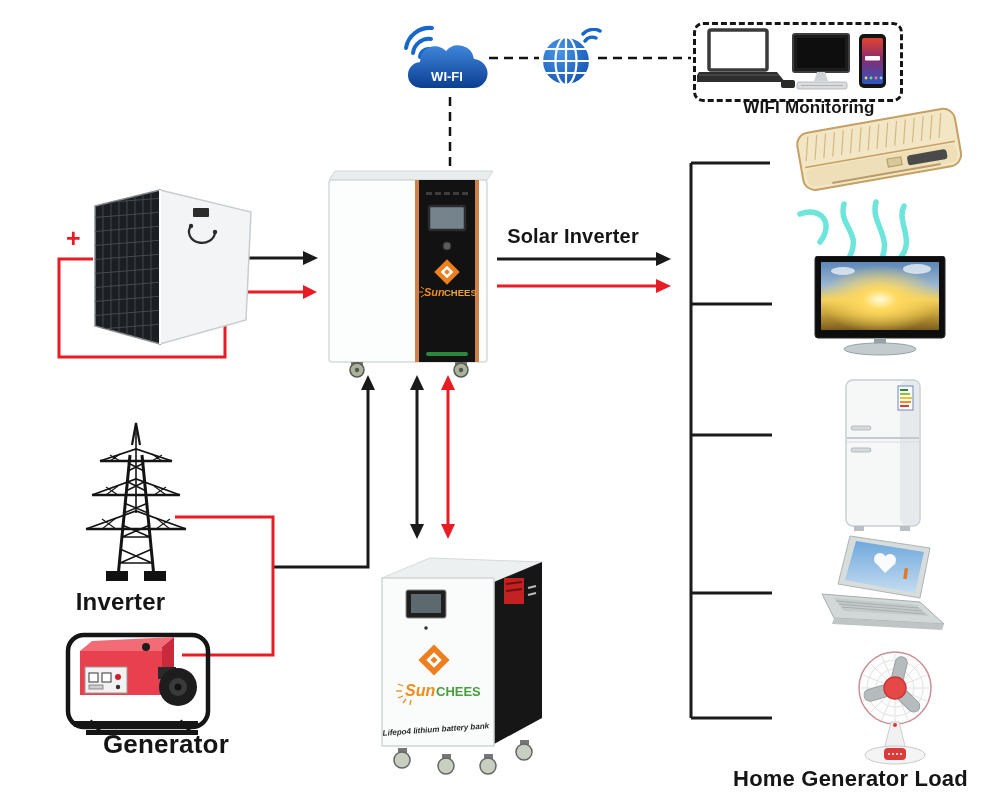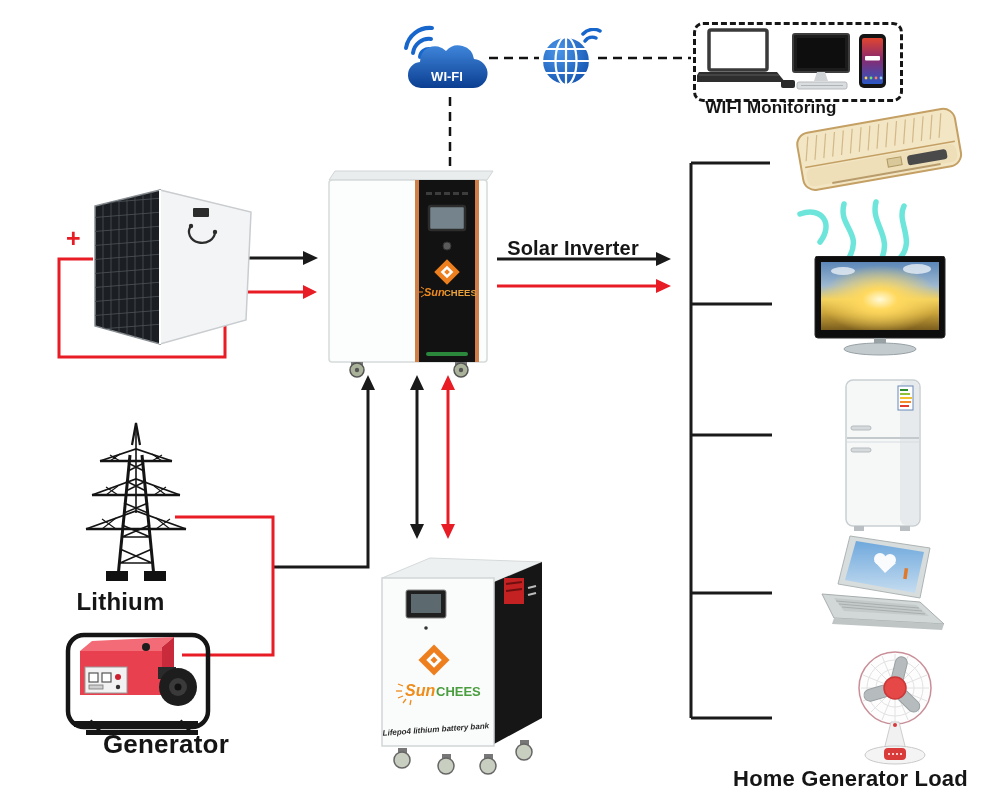--- a/index.html
+++ b/index.html
@@ -119,21 +119,21 @@
     <g>
       <rect x="162" y="8" width="27" height="54" rx="5" fill="#141414"></rect>
       <rect x="165" y="12" width="21" height="46" rx="2" fill="url(#phoneg)"></rect>
       <rect x="168" y="30" width="15" height="4.5" rx="1" fill="#ffffff"></rect>
       <circle cx="169" cy="52" r="1.4" fill="#ffd24a"></circle>
       <circle cx="174" cy="52" r="1.4" fill="#6fe06f"></circle>
       <circle cx="179" cy="52" r="1.4" fill="#ff7a5e"></circle>
       <circle cx="184" cy="52" r="1.4" fill="#8ecbff"></circle>
     </g>
   </svg>
-  <div class="lbl" style="left:671px;top:99px;width:200px;font-size:17px;">WIFI Monitoring</div>
+  <div class="lbl" style="left:709px;top:99px;width:200px;font-size:17px;">WIFI Monitoring</div>
 
   <div class="sign" style="left:66px;top:224px;font-size:25px;color:#e81c24;">+</div>
   <div class="sign" style="left:200px;top:221px;font-size:26px;color:#1a1a1a;">−</div>
   <svg class="abs" style="left:88px;top:186px;" width="170" height="162" viewBox="0 0 170 162">
     <defs>
       <clipPath id="pvclip">
           <polygon points="7,20 72,4 72,158 7,140"></polygon>
         </clipPath>
     </defs>
     <polygon points="72,4 163,26 158,134 72,158" fill="#f3f4f5" stroke="#c9cdd0" stroke-width="1.5"></polygon>
@@ -159,21 +159,21 @@
     </g>
     <line x1="72" y1="4" x2="72" y2="158" stroke="#ffffff" stroke-width="2"></line>
     <g>
       <rect x="105" y="22" width="16" height="9" rx="1" fill="#2c2c2c"></rect>
       <path d="M103,40 a13,11 0 1 0 24,6" stroke="#2b2b2b" stroke-width="2.2" fill="none"></path>
       <circle cx="103" cy="40" r="2.2" fill="#2b2b2b"></circle>
       <circle cx="127" cy="46" r="2.2" fill="#2b2b2b"></circle>
     </g>
   </svg>
 
-  <div class="lbl" style="left:498px;top:225px;width:150px;font-size:20px;margin-top:12px;">Solar Inverter</div>
+  <div class="lbl" style="left:498px;top:225px;width:150px;font-size:20px;">Solar Inverter</div>
   <svg class="abs" style="left:323px;top:166px;" width="175" height="212" viewBox="0 0 175 212">
     <polygon points="6,14 12,5 170,5 164,14" fill="#e9edee" stroke="#d0d5d6"></polygon>
     <rect x="6" y="14" width="158" height="182" rx="3" fill="#fcfdfd" stroke="#d5dadb" stroke-width="1.5"></rect>
     <rect x="96" y="14" width="56" height="182" fill="#121212"></rect>
     <rect x="92" y="14" width="4" height="182" fill="#cf7f47"></rect>
     <rect x="152" y="14" width="4" height="182" fill="#cf7f47"></rect>
     <g fill="#3d3d3d">
       <rect x="103" y="26" width="6" height="3"></rect>
         <rect x="112" y="26" width="6" height="3"></rect>
       <rect x="121" y="26" width="6" height="3"></rect>
@@ -230,21 +230,21 @@
       </g>
       <g>
         <path d="M6,114 L106,114" stroke-width="2.5"></path>
         <path d="M6,114 L56,96 L106,114" stroke-width="1.8"></path>
         <path d="M22,114 L36,103 M36,114 L22,104 M76,103 L90,114 M76,114 L90,104" stroke-width="1.1"></path>
       </g>
     </g>
     <rect x="26" y="156" width="22" height="10" fill="#111"></rect>
     <rect x="64" y="156" width="22" height="10" fill="#111"></rect>
   </svg>
-  <div class="lbl" style="left:58px;top:589px;width:125px;font-size:24px;">Lithium</div>
+  <div class="lbl" style="left:58px;top:589px;width:125px;font-size:24px;">Inverter</div>
 
   <svg class="abs" style="left:60px;top:623px;" width="155" height="118" viewBox="0 0 155 118">
     <rect x="8" y="12" width="140" height="92" rx="16" fill="none" stroke="#151515" stroke-width="4.5"></rect>
     <g>
       <rect x="20" y="28" width="82" height="44" fill="#e8404f"></rect>
       <polygon points="20,28 32,18 114,14 102,24 102,28 20,28" fill="#f26b76"></polygon>
       <polygon points="102,24 114,14 114,58 102,68" fill="#c92a3c"></polygon>
       <circle cx="86" cy="24" r="4" fill="#1d1d1d"></circle>
     </g>
     <g>

